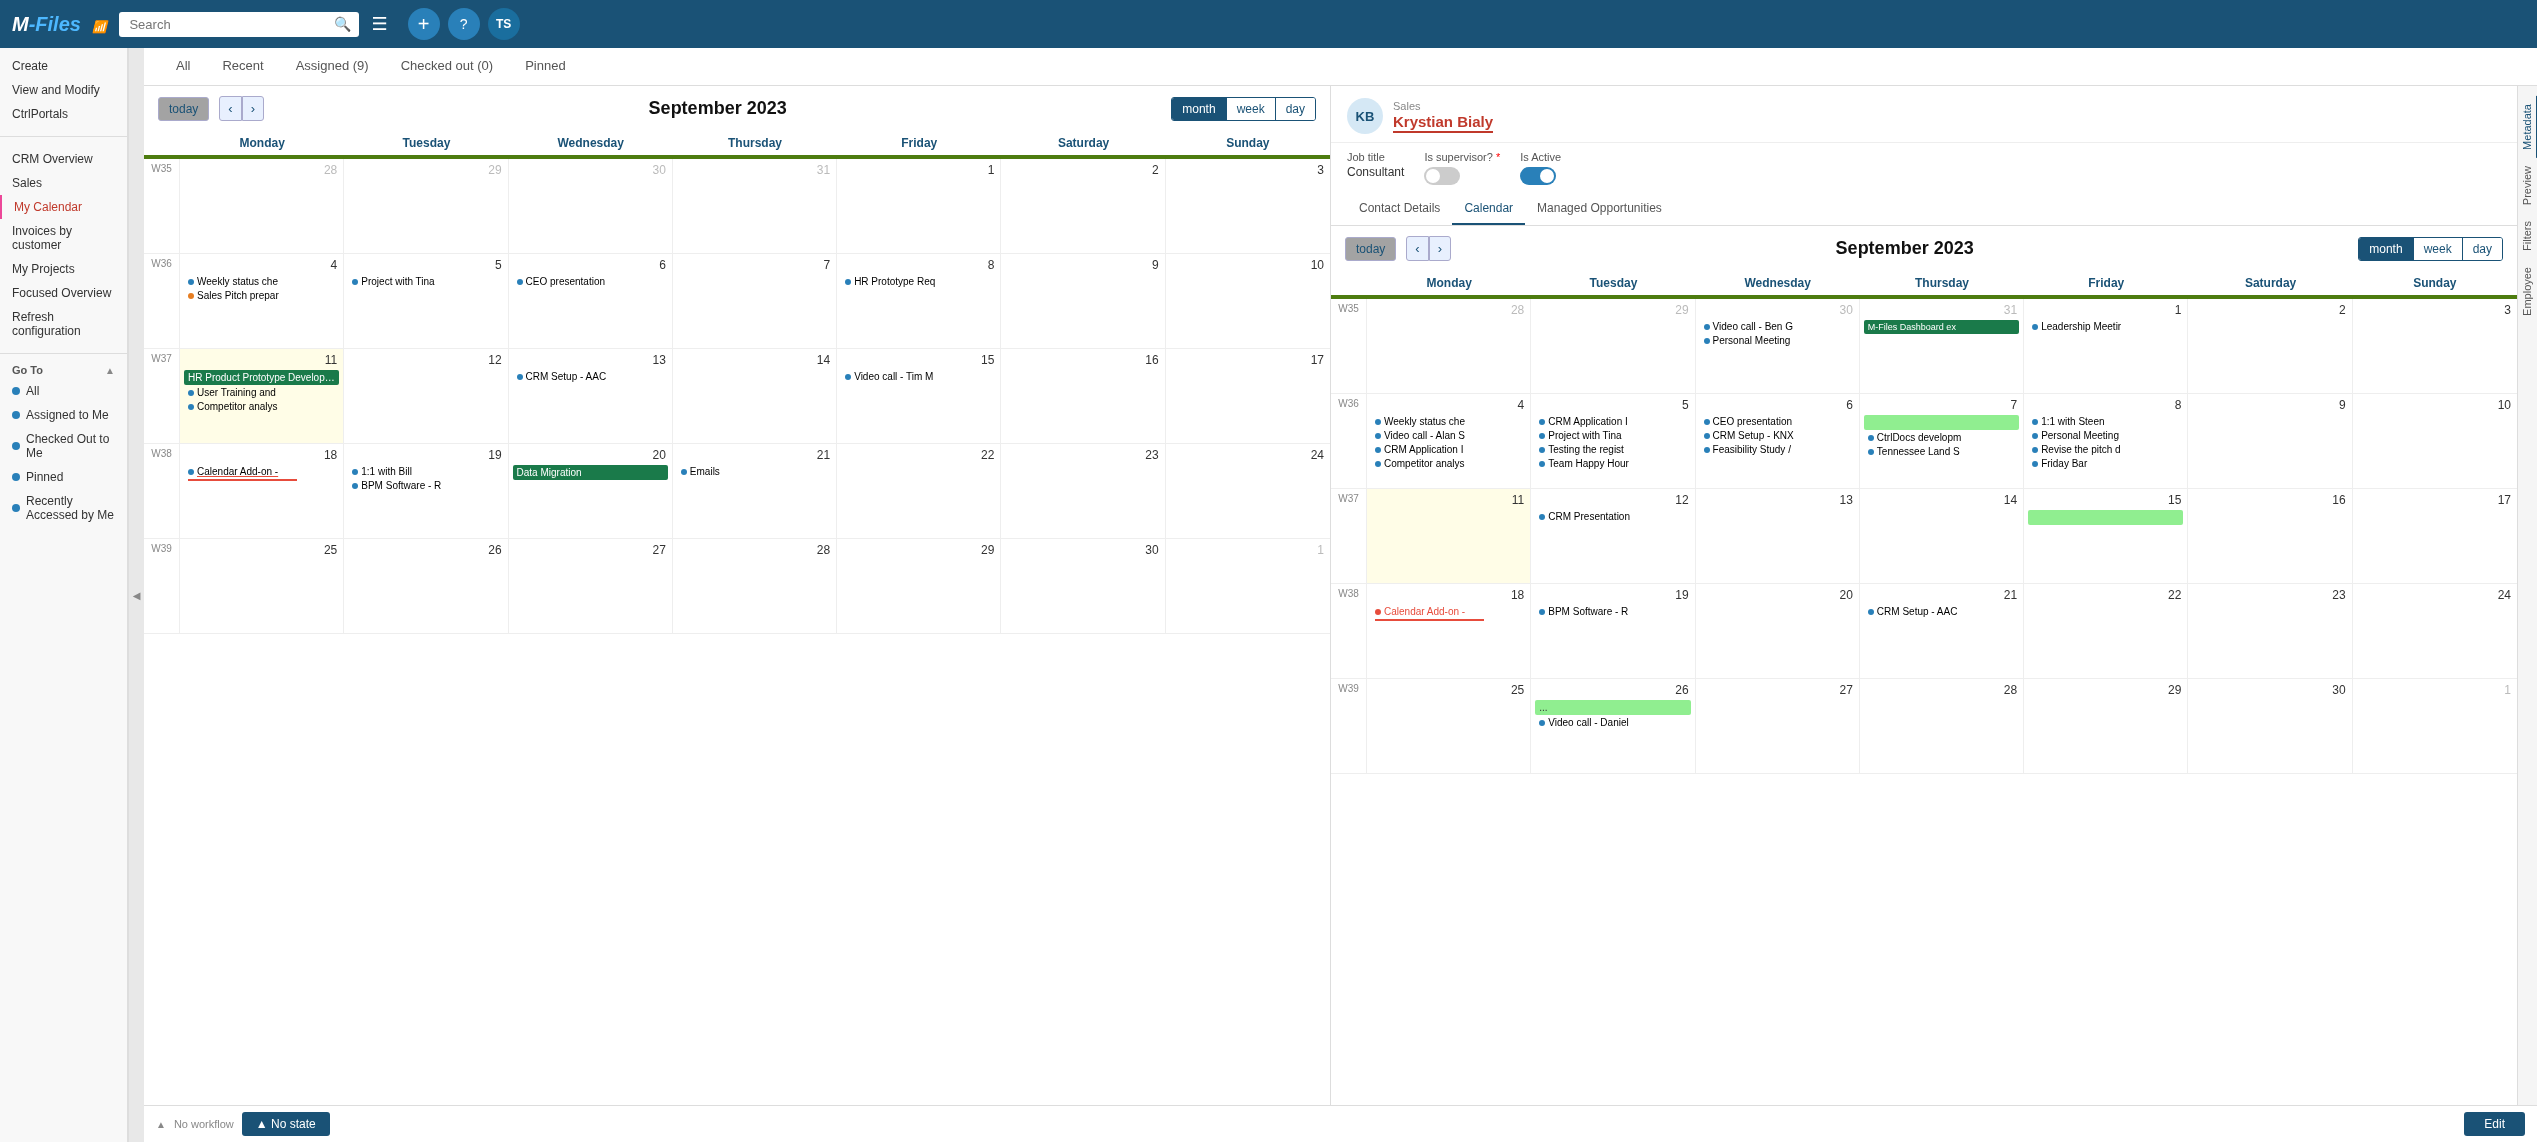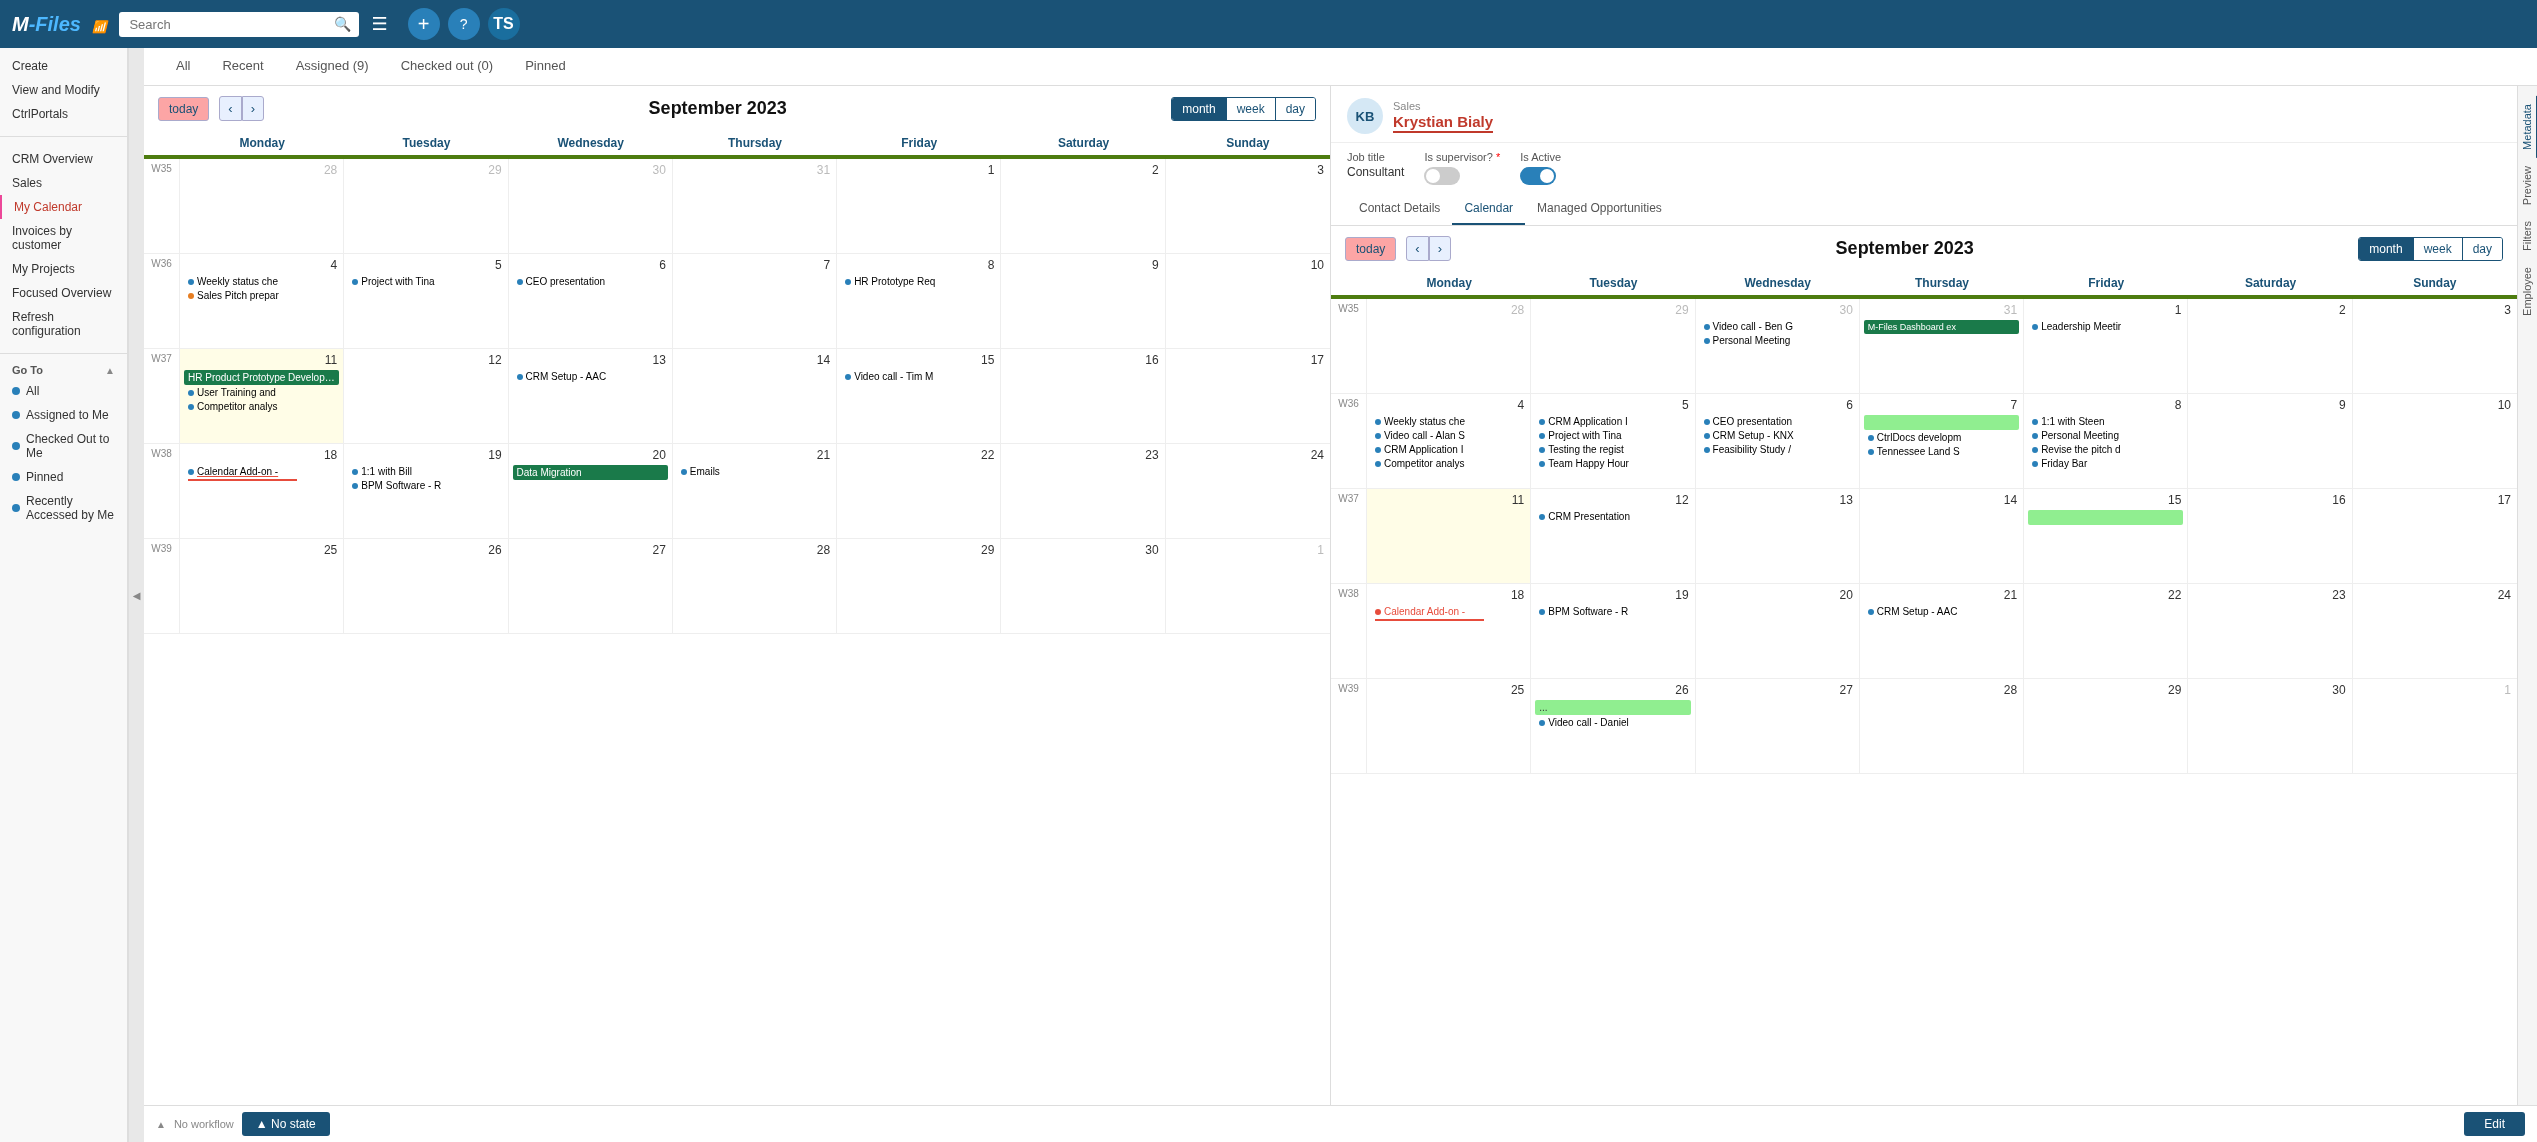--- a/index.html
+++ b/index.html
@@ -8,21 +8,21 @@
     
     .topbar { background: #1a5276; height: 48px; display: flex; align-items: center; padding: 0 12px; gap: 12px; flex-shrink: 0; }
     .topbar-breadcrumb { color: #cde; font-size: 13px; flex: 1; }
     .topbar-search { background: white; border: none; border-radius: 3px; padding: 5px 28px 5px 10px; font-size: 13px; width: 240px; color: #333; outline: none; }
     .topbar-search-wrap { position: relative; }
     .topbar-search-wrap .search-icon { position: absolute; right: 8px; top: 50%; transform: translateY(-50%); color: #555; font-size: 14px; }
     .topbar-actions { display: flex; gap: 8px; margin-left: 8px; }
     .topbar-btn { width: 32px; height: 32px; border-radius: 50%; border: none; cursor: pointer; display: flex; align-items: center; justify-content: center; font-size: 16px; }
     .topbar-btn-plus { background: #2980b9; color: white; font-size: 20px; }
     .topbar-btn-help { background: #2980b9; color: white; font-size: 14px; }
-    .topbar-btn-user { background: #1a6e9e; color: white; font-size: 16px; font-weight: bold; }
+    .topbar-btn-user { background: #1a6e9e; color: white; font-size: 12px; font-weight: bold; }
 
     
     .main-layout { display: flex; flex: 1; overflow: hidden; }
 
     
     .sidebar { width: 128px; background: #f8f8f8; border-right: 1px solid #ddd; display: flex; flex-direction: column; flex-shrink: 0; overflow-y: auto; }
     .sidebar-section { padding: 6px 0; }
     .sidebar-item { padding: 5px 12px; font-size: 12px; color: #333; cursor: pointer; }
     .sidebar-item.active { color: #c0392b; font-weight: 500; border-left: 2px solid #ec4899; }
     .sidebar-group-title { padding: 6px 12px 3px; font-size: 11px; color: #555; font-weight: 600; display: flex; align-items: center; justify-content: space-between; }
@@ -41,21 +41,21 @@
 
     
     .split-pane { display: flex; flex: 1; overflow: hidden; }
 
     
     .cal-pane { flex: 1; background: white; border-right: 1px solid #ddd; display: flex; flex-direction: column; overflow: hidden; min-width: 0; }
     .cal-pane-right { flex: 1; background: white; display: flex; flex-direction: column; overflow: hidden; min-width: 0; }
 
     
     .cal-header { display: flex; align-items: center; padding: 10px 14px; gap: 10px; flex-shrink: 0; }
-    .cal-today-btn { background: #fca5a5; border: 1px solid #aac; border-radius: 3px; padding: 4px 10px; font-size: 12px; cursor: pointer; color: #1a5276; }
+    .cal-today-btn { background: #a3a3a3; border: 1px solid #aac; border-radius: 3px; padding: 4px 10px; font-size: 12px; cursor: pointer; color: #1a5276; }
     .cal-nav { display: flex; gap: 0; }
     .cal-nav-btn { background: #e8f0fe; border: 1px solid #aac; padding: 4px 8px; cursor: pointer; font-size: 13px; color: #1a5276; }
     .cal-nav-btn:first-child { border-radius: 3px 0 0 3px; }
     .cal-nav-btn:last-child { border-radius: 0 3px 3px 0; }
     .cal-month-title { flex: 1; text-align: center; font-size: 18px; font-weight: bold; color: #111; }
     .cal-view-btns { display: flex; border: 1px solid #1a5276; border-radius: 3px; overflow: hidden; }
     .cal-view-btn { padding: 4px 10px; font-size: 12px; cursor: pointer; background: white; color: #1a5276; border: none; border-right: 1px solid #1a5276; }
     .cal-view-btn:last-child { border-right: none; }
     .cal-view-btn.active { background: #1a5276; color: white; }
 

